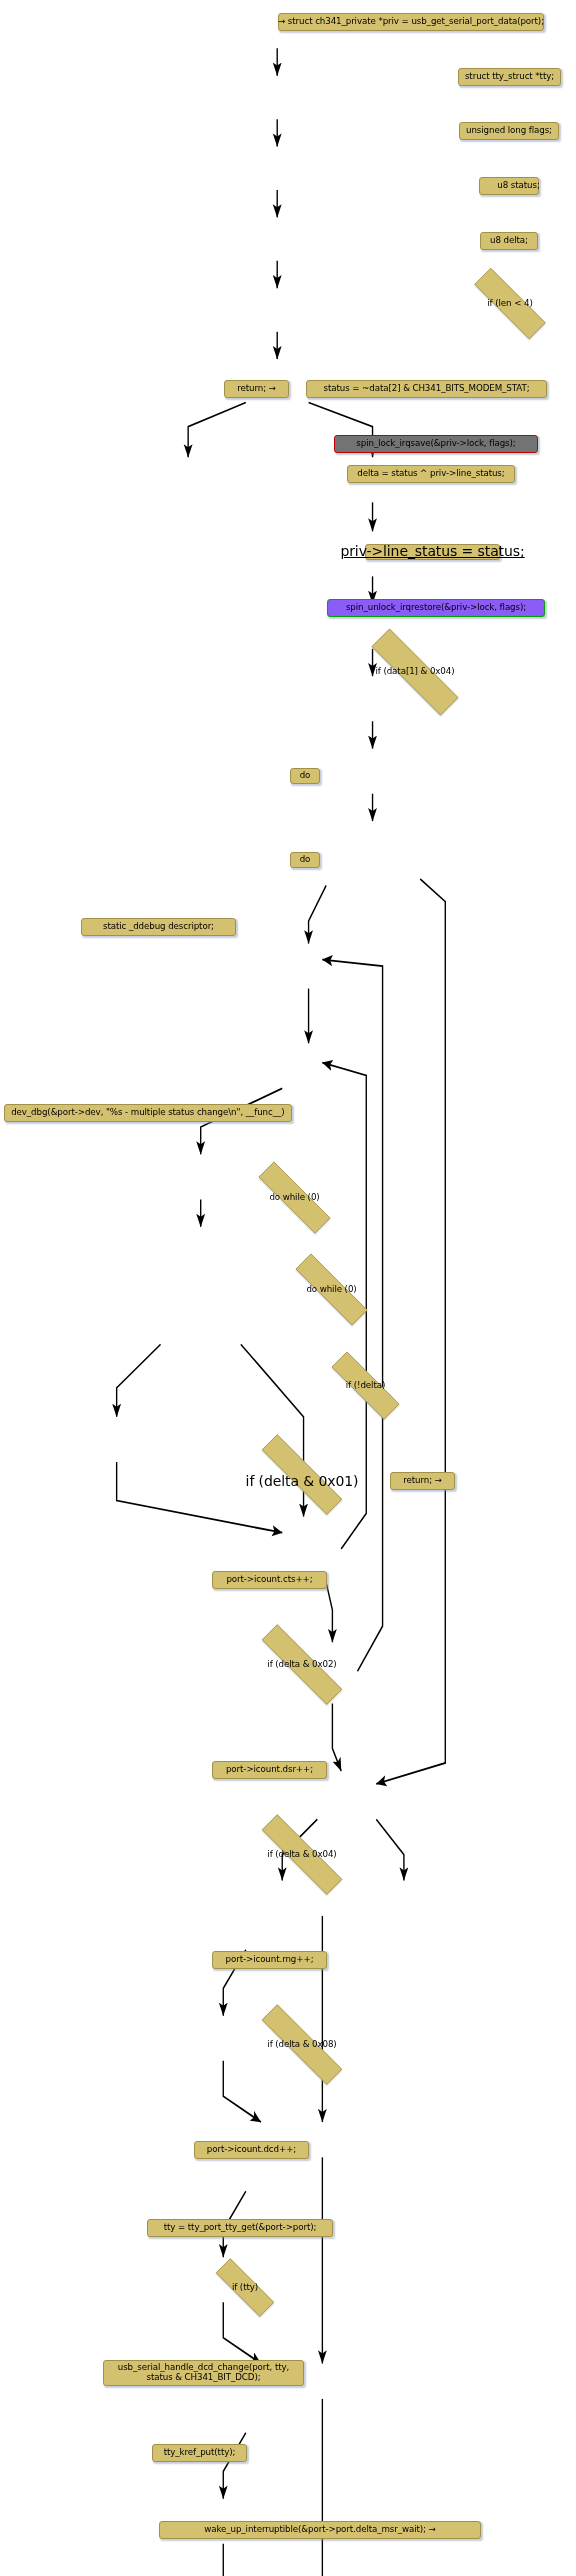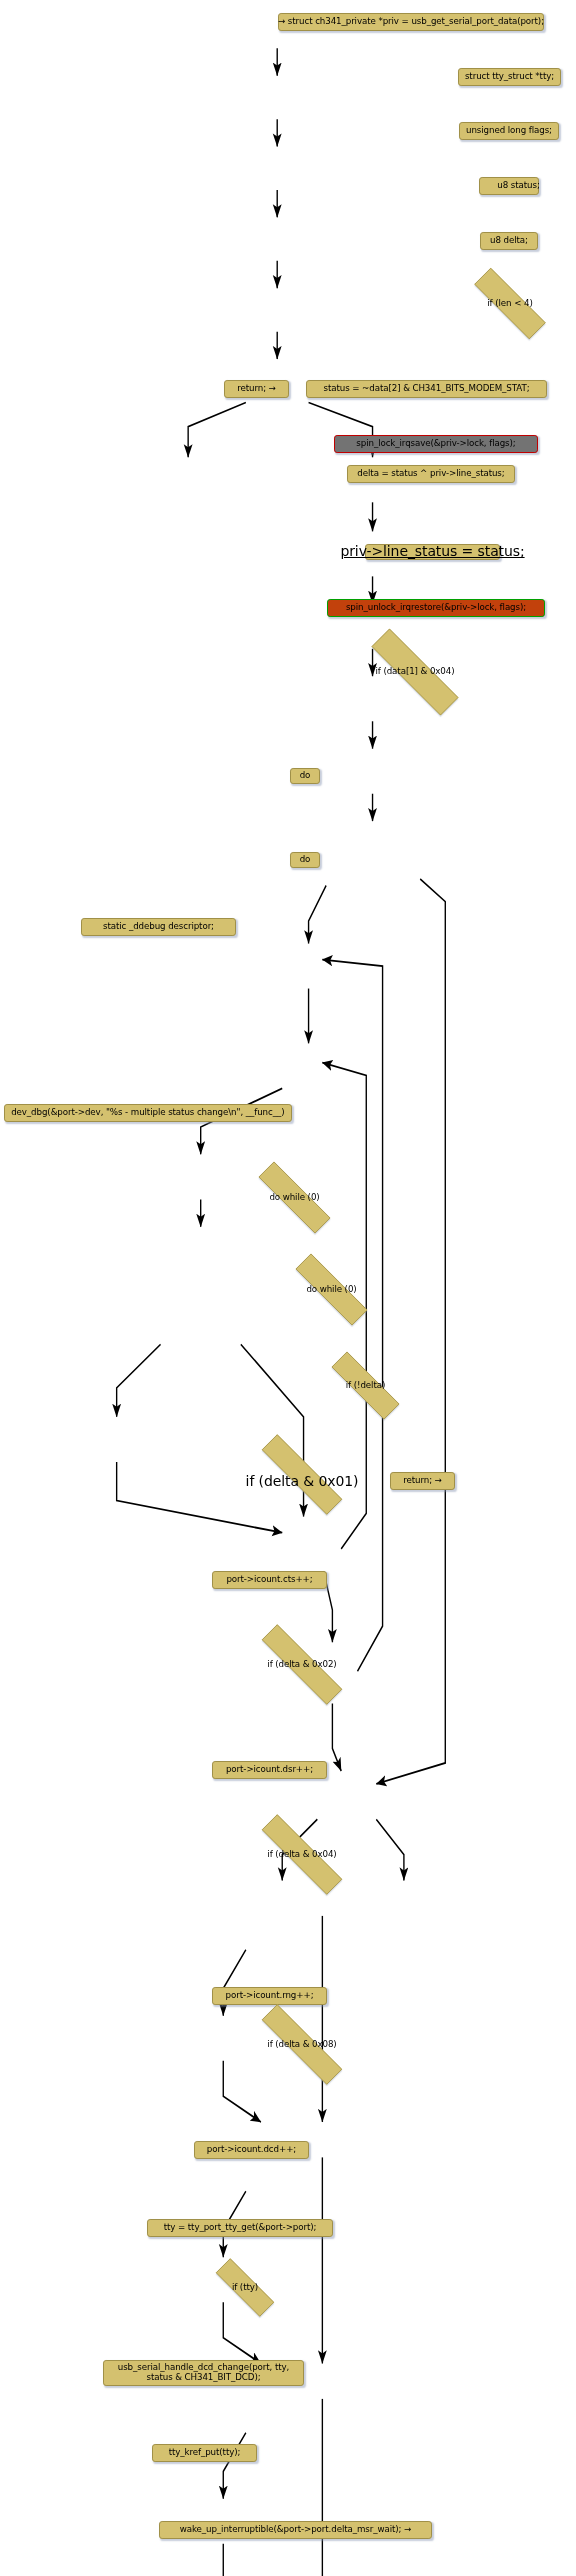--- a/index.html
+++ b/index.html
@@ -19,21 +19,21 @@
     letter-spacing:-0.1px;
   }
   .rect{
     background:#D4C16F;
     border:0.8px solid #A09048;
     border-radius:3.1px;
     box-shadow:1.6px 1.6px 1.6px rgba(130,145,175,0.45);
     padding:0 3.9px;
   }
   .rect.red{background:#737373;border-color:#C00000;}
-  .rect.green{background:#c2410c;border-color:#00A000;}
+  .rect.green{background:#8b5cf6;border-color:#00A000;}
   .diamond{
     background:transparent;border:0;box-shadow:none;
   }
   .diamond .dshape{
     position:absolute;left:0;top:0;width:100%;height:100%;
     background:#D4C16F;
     border:0.8px solid #A09048;
     box-sizing:border-box;
     transform:rotate(45deg) scale(0.7071);
     box-shadow:1.6px 1.6px 1.6px rgba(130,145,175,0.35);
@@ -187,37 +187,37 @@
     <span class="dtext">if (delta &amp; 0x02)</span>
   </div>
 
   <div class="node rect" style="left: 212px; top: 1761px; width: 115px; height: 18px; font-size: 8.7px;">port-&gt;icount.dsr++;</div>
 
   <div class="node diamond" style="left: 237px; top: 1839px; width: 130px; height: 31px; font-size: 8.7px;">
     <span class="dshape"></span>
     <span class="dtext">if (delta &amp; 0x04)</span>
   </div>
 
-  <div class="node rect" style="left: 212px; top: 1951px; width: 115px; height: 18px; font-size: 8.7px; margin-top: 36px;">port-&gt;icount.rng++;</div>
+  <div class="node rect" style="left: 212px; top: 1951px; width: 115px; height: 18px; font-size: 8.7px;">port-&gt;icount.rng++;</div>
 
   <div class="node diamond" style="left: 237px; top: 2029px; width: 130px; height: 31px; font-size: 8.7px;">
     <span class="dshape"></span>
     <span class="dtext">if (delta &amp; 0x08)</span>
   </div>
 
   <div class="node rect" style="left: 194px; top: 2141px; width: 115px; height: 18px; font-size: 8.7px;">port-&gt;icount.dcd++;</div>
 
   <div class="node rect" style="left: 147px; top: 2219px; width: 186px; height: 18px; font-size: 8.7px;">tty = tty_port_tty_get(&amp;port-&gt;port);</div>
 
   <div class="node diamond" style="left: 201px; top: 2273px; width: 88px; height: 29px; font-size: 8.7px;">
     <span class="dshape"></span>
     <span class="dtext">if (tty)</span>
   </div>
 
   <div class="node rect" style="left: 103px; top: 2360px; width: 201px; height: 26px; font-size: 8.7px;">usb_serial_handle_dcd_change(port, tty,
 status &amp; CH341_BIT_DCD);</div>
 
-  <div class="node rect" style="left: 152px; top: 2444px; width: 105px; height: 18px; font-size: 8.7px;">tty_kref_put(tty);</div>
-
-  <div class="node rect" style="left: 159px; top: 2521px; width: 273px; height: 18px; font-size: 8.7px;">wake_up_interruptible(&amp;port-&gt;port.delta_msr_wait); →</div>
+  <div class="node rect" style="left: 152px; top: 2444px; width: 95px; height: 18px; font-size: 8.7px;">tty_kref_put(tty);</div>
+
+  <div class="node rect" style="left: 159px; top: 2521px; width: 322px; height: 18px; font-size: 8.7px;">wake_up_interruptible(&amp;port-&gt;port.delta_msr_wait); →</div>
 
 </div>
 
 
 </body></html>

